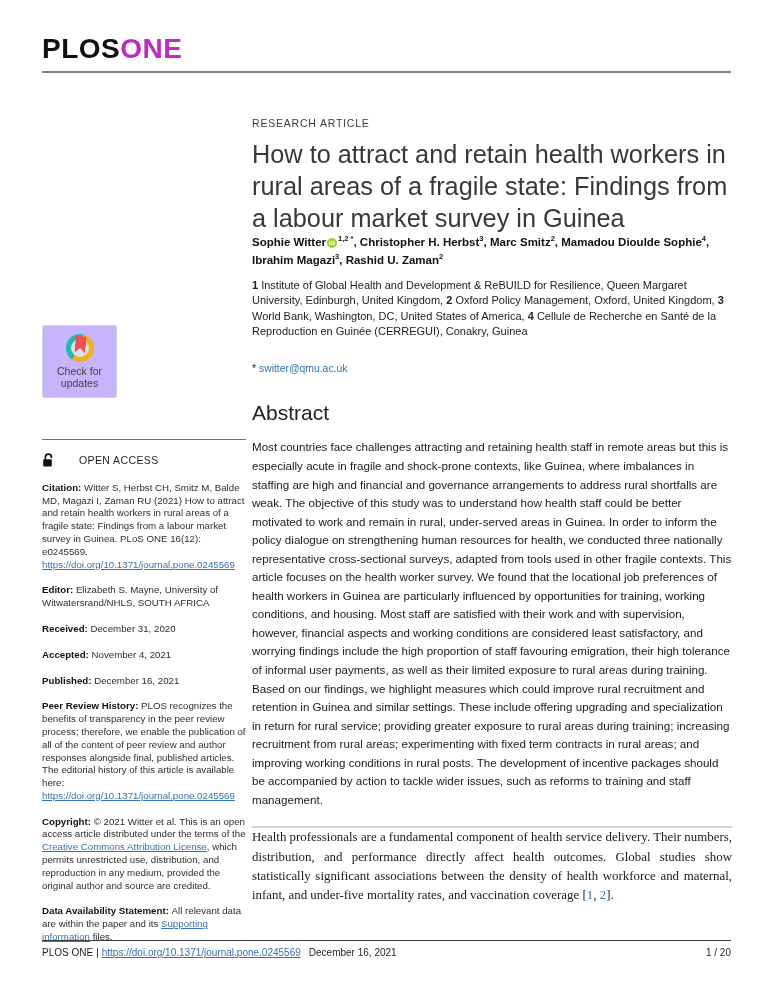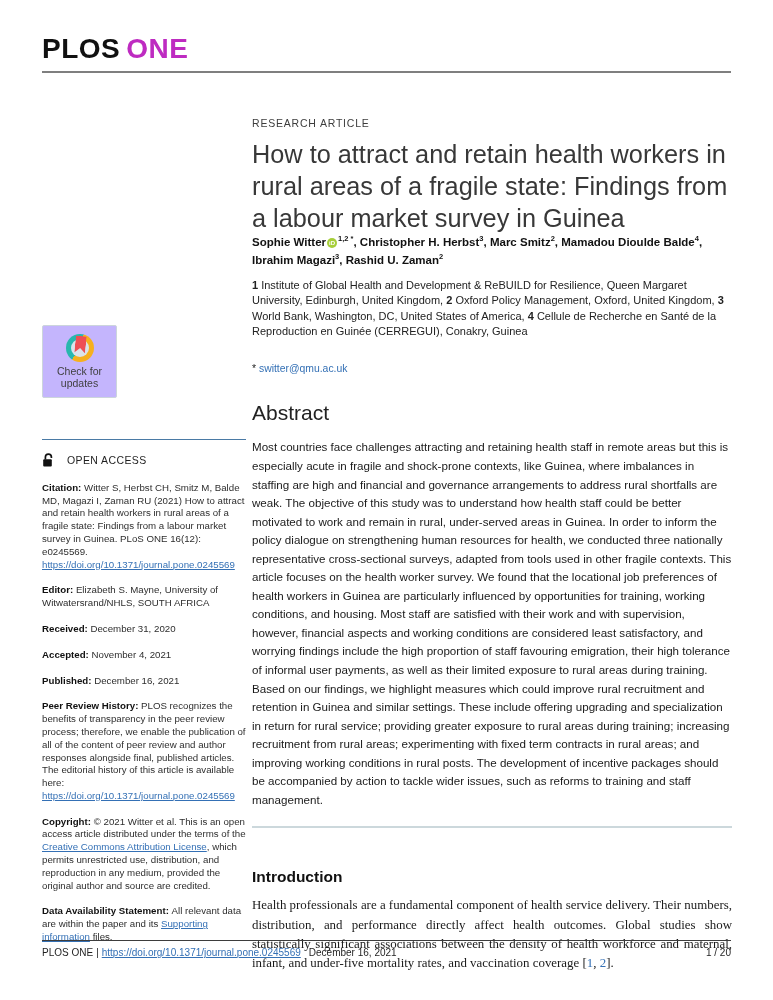--- a/index.html
+++ b/index.html
@@ -1,21 +1,21 @@
 <!DOCTYPE html>
 <html><head>
 <meta charset="utf-8">
 <style>
   * { margin:0; padding:0; box-sizing:border-box; }
   html,body { width:773px; height:1000px; background:#ffffff; font-family:"Liberation Sans", sans-serif; color:#1b1b1b; }
   body { position:relative; overflow:hidden; }
 
   
   .logo { position:absolute; left:42px; top:33px; font-size:28px; font-weight:700; letter-spacing:.5px; color:#111; }
-  .logo .one { color:#BE2BC1; margin-left:6px; }
+  .logo .one { color:#BE2BC1; }
   .header-rule { position:absolute; left:42px; right:42px; top:71px; height:2px; background:#7f7f7f; }
 
   
   .main { position:absolute; left:252px; top:117px; width:480px; }
   .kicker { font-size:10.5px; letter-spacing:.8px; color:#3d3d3d; margin-bottom:9px; }
   .title { font-size:25.3px; line-height:1.27; font-weight:400; color:#383838; }
   .authors { font-size:11.5px; font-weight:700; line-height:1.5; color:#111; margin-bottom:9px; }
   .authors sup { font-size:7.5px; font-weight:700; line-height:0; }
   .orcid { display:inline-block; width:10px; height:10px; border-radius:50%; background:#A6CE39; color:#fff;
            font-size:6px; font-weight:700; text-align:center; line-height:10px; vertical-align:1px; margin:0 1px; }
@@ -34,21 +34,21 @@
   
   .sidebar { position:absolute; left:42px; top:325px; width:204px; }
   .badge { width:75px; padding:8px 4px 7px; text-align:center; background:#c4b5fd; border:1px solid #ccd5dc; border-radius:2px; cursor:pointer; }
   .cm-ring { position:relative; width:28px; height:28px; margin:0 auto 3px;border-radius:50%;
              background:conic-gradient(from 215deg, #28b7ae 0 160deg, #f6b01e 160deg 360deg); }
   .cm-ring::before { content:""; position:absolute; inset:5px; background:#dbe3ea; border-radius:50%; }
   .cm-bm { position:absolute; left:9px; top:2px; width:11px; height:17px; background:#ee4f55;
            clip-path:polygon(0 0,100% 0,100% 100%,50% 70%,0 100%); transform:rotate(6deg); }
   .badge-text { font-size:10.5px; line-height:1.18; color:#3f3f3f; }
   .side-rule { margin-top:41px; border-top:1px solid #4a7aa5; }
-  .oa-row { margin-top:13px; margin-bottom:14px; display:flex; align-items:center; gap:12px;
+  .oa-row { margin-top:13px; margin-bottom:14px; display:flex; align-items:center; gap:24px;
             font-size:10.5px; letter-spacing:.4px; color:#1f1f1f; }
   .side p { font-size:9.7px; line-height:1.32; color:#2e2e2e; margin-bottom:13px; }
   .side p b { color:#111; }
 
   
   .footer { position:absolute; left:42px; right:42px; top:940px; border-top:1.5px solid #3d3d3d;
             padding-top:6px; display:flex; justify-content:space-between; font-size:10px; color:#1f1f1f; }
   .footer .left span { margin-right:3px; }
   .footer .date { margin-left:8px; }
 </style>
@@ -91,32 +91,31 @@
     <p><b>Data Availability Statement: </b><span>All relevant data are within the paper and its </span><a class="link">Supporting information</a><span> files.</span></p>
   </div>
 </div>
 
 <div class="main">
 
   <div class="kicker">RESEARCH ARTICLE</div>
 
   <h1 class="title">How to attract and retain health workers in rural areas of a fragile state: Findings from a labour market survey in Guinea</h1>
 
-  <p class="authors"><span>Sophie Witter</span><span class="orcid">iD</span><sup>1,2 *</sup><span>,</span><span> Christopher H. Herbst</span><sup>3</sup><span>,</span><span> Marc Smitz</span><sup>2</sup><span>,</span><span> Mamadou Dioulde Balde</span><sup>4</sup><span>,</span><span> Ibrahim Magazi</span><sup>3</sup><span>,</span><span> Rashid U. Zaman</span><sup>2</sup><span></span></p>
+  <p class="authors"><span>Sophie Witter</span><span class="orcid">iD</span><sup>1,2 *</sup><span>,</span><span> Christopher H. Herbst</span><sup>3</sup><span>,</span><span> Marc Smitz</span><sup>2</sup><span>,</span><span> Mamadou Dioulde Sophie</span><sup>4</sup><span>,</span><span> Ibrahim Magazi</span><sup>3</sup><span>,</span><span> Rashid U. Zaman</span><sup>2</sup><span></span></p>
 
   <p class="affils"><b>1</b><span> Institute of Global Health and Development &amp; ReBUILD for Resilience, Queen Margaret University, Edinburgh, United Kingdom, </span><b>2</b><span> Oxford Policy Management, Oxford, United Kingdom, </span><b>3</b><span> World Bank, Washington, DC, United States of America, </span><b>4</b><span> Cellule de Recherche en Santé de la Reproduction en Guinée (CERREGUI), Conakry, Guinea</span></p>
 
   <p class="email-line"><span>* </span><a class="email">switter@qmu.ac.uk</a></p>
 
   <h2 class="abs-head">Abstract</h2>
   <p class="abs-text">Most countries face challenges attracting and retaining health staff in remote areas but this is especially acute in fragile and shock-prone contexts, like Guinea, where imbalances in staffing are high and financial and governance arrangements to address rural shortfalls are weak. The objective of this study was to understand how health staff could be better motivated to work and remain in rural, under-served areas in Guinea. In order to inform the policy dialogue on strengthening human resources for health, we conducted three nationally representative cross-sectional surveys, adapted from tools used in other fragile contexts. This article focuses on the health worker survey. We found that the locational job preferences of health workers in Guinea are particularly influenced by opportunities for training, working conditions, and housing. Most staff are satisfied with their work and with supervision, however, financial aspects and working conditions are considered least satisfactory, and worrying findings include the high proportion of staff favouring emigration, their high tolerance of informal user payments, as well as their limited exposure to rural areas during training. Based on our findings, we highlight measures which could improve rural recruitment and retention in Guinea and similar settings. These include offering upgrading and specialization in return for rural service; providing greater exposure to rural areas during training; increasing recruitment from rural areas; experimenting with fixed term contracts in rural areas; and improving working conditions in rural posts. The development of incentive packages should be accompanied by action to tackle wider issues, such as reforms to training and staff management.</p>
 
   <div class="abs-divider"></div>
 
-  <h3 class="intro-head">Introduction</h3>
   <p class="intro-text"><span>Health professionals are a fundamental component of health service delivery. Their numbers, distribution, and performance directly affect health outcomes. Global studies show statistically significant associations between the density of health workforce and maternal, infant, and under-five mortality rates, and vaccination coverage </span><span>[</span><a class="ref">1</a><span>, </span><a class="ref">2</a><span>].</span></p>
 </div>
 
 <div class="footer">
   <div class="left">
     <span>PLOS ONE</span><span>|</span><a class="link">https://doi.org/10.1371/journal.pone.0245569</a><span class="date">December 16, 2021</span>
   </div>
   <div class="right">1 / 20</div>
 </div>
 

